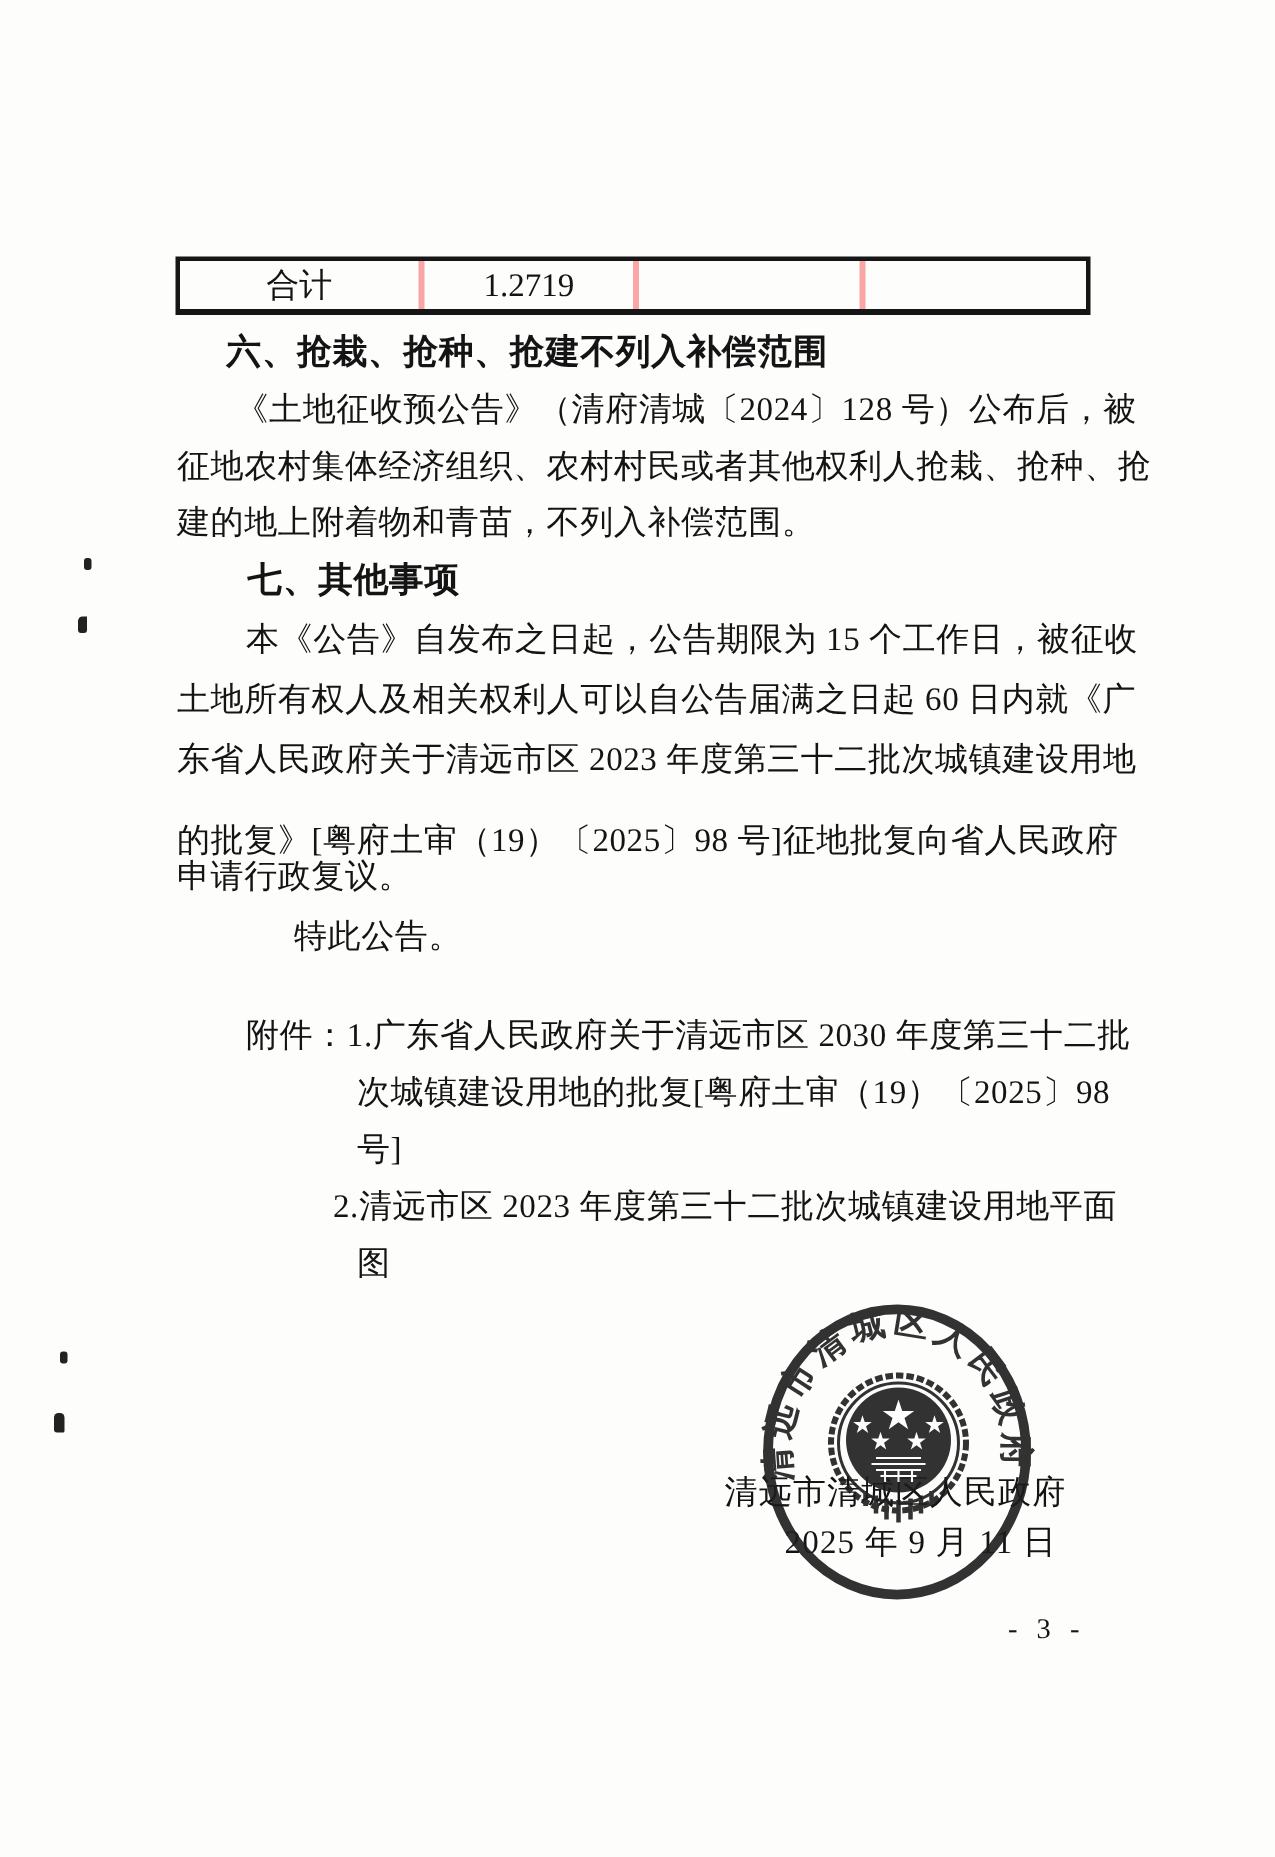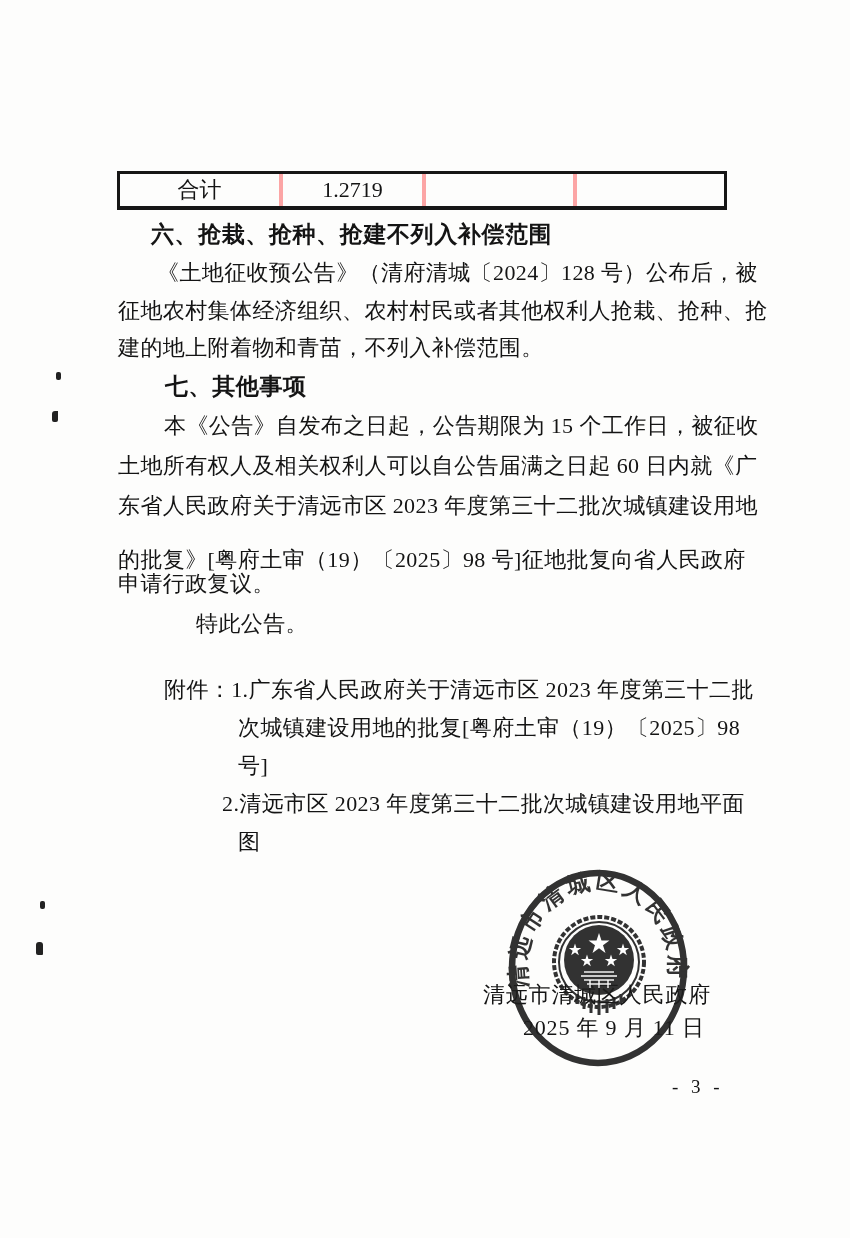--- a/index.html
+++ b/index.html
@@ -78,21 +78,21 @@
 
   <div class="line heading" style="left:165px;top:372px;">七、其他事项</div>
   <div class="line" style="left:164px;top:412px;">本《公告》自发布之日起，公告期限为 15 个工作日，被征收</div>
   <div class="line" style="left:118px;top:452px;">土地所有权人及相关权利人可以自公告届满之日起 60 日内就《广</div>
   <div class="line" style="left:118px;top:492px;">东省人民政府关于清远市区 2023 年度第三十二批次城镇建设用地</div>
   <div class="line" style="left:118px;top:530px;margin-top:16px;">的批复》[粤府土审（19）〔2025〕98 号]征地批复向省人民政府</div>
   <div class="line" style="left:118px;top:570px;">申请行政复议。</div>
 
   <div class="line" style="left:164px;top:610px;margin-left:32px;">特此公告。</div>
 
-  <div class="line" style="left:164px;top:676px;">附件：1.广东省人民政府关于清远市区 2023 年度第三十二批</div>
+  <div class="line" style="left:164px;top:676px;">附件：1.广东省人民政府关于清远市区 2030 年度第三十二批</div>
   <div class="line" style="left:238px;top:714px;">次城镇建设用地的批复[粤府土审（19）〔2025〕98</div>
   <div class="line" style="left:238px;top:752px;">号]</div>
   <div class="line" style="left:222px;top:790px;">2.清远市区 2023 年度第三十二批次城镇建设用地平面</div>
   <div class="line" style="left:238px;top:828px;">图</div>
 
   <div class="line sig" style="left:483px;top:981px;">清远市清城区人民政府</div>
   <div class="line sig" style="left:523px;top:1014px;">2025 年 9 月 11 日</div>
 
   <svg class="seal" viewBox="0 0 200 220">
 

